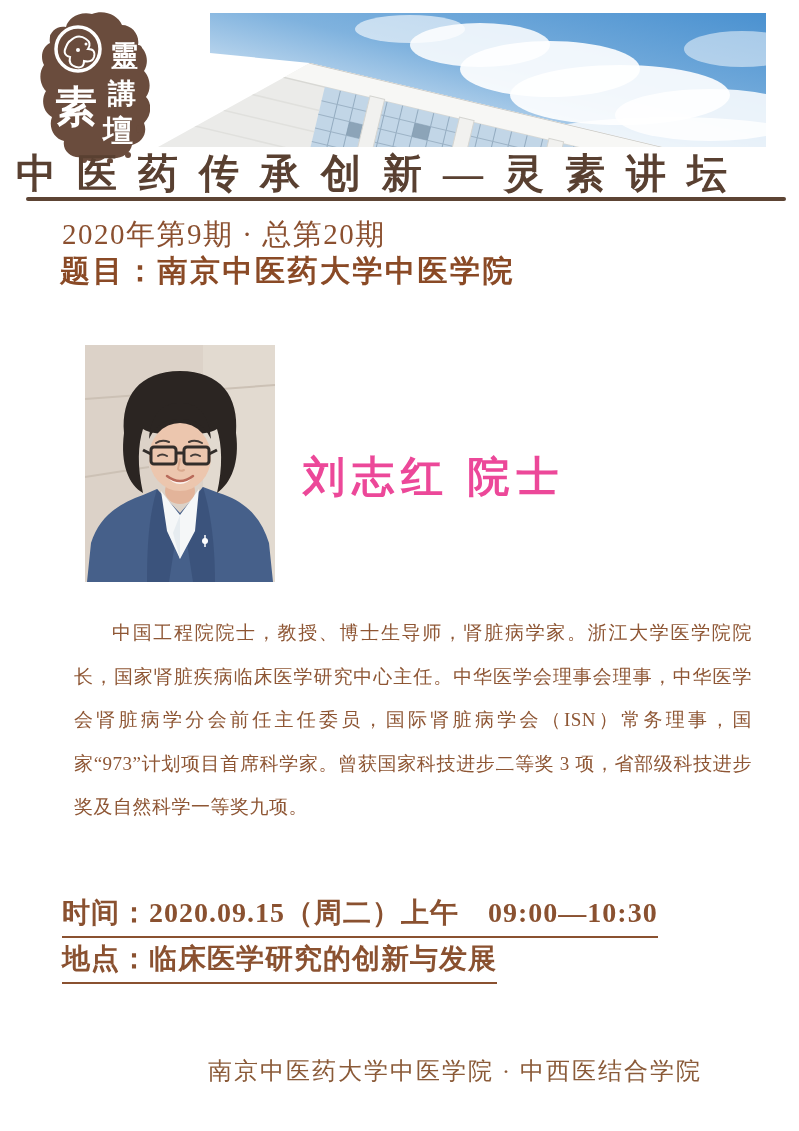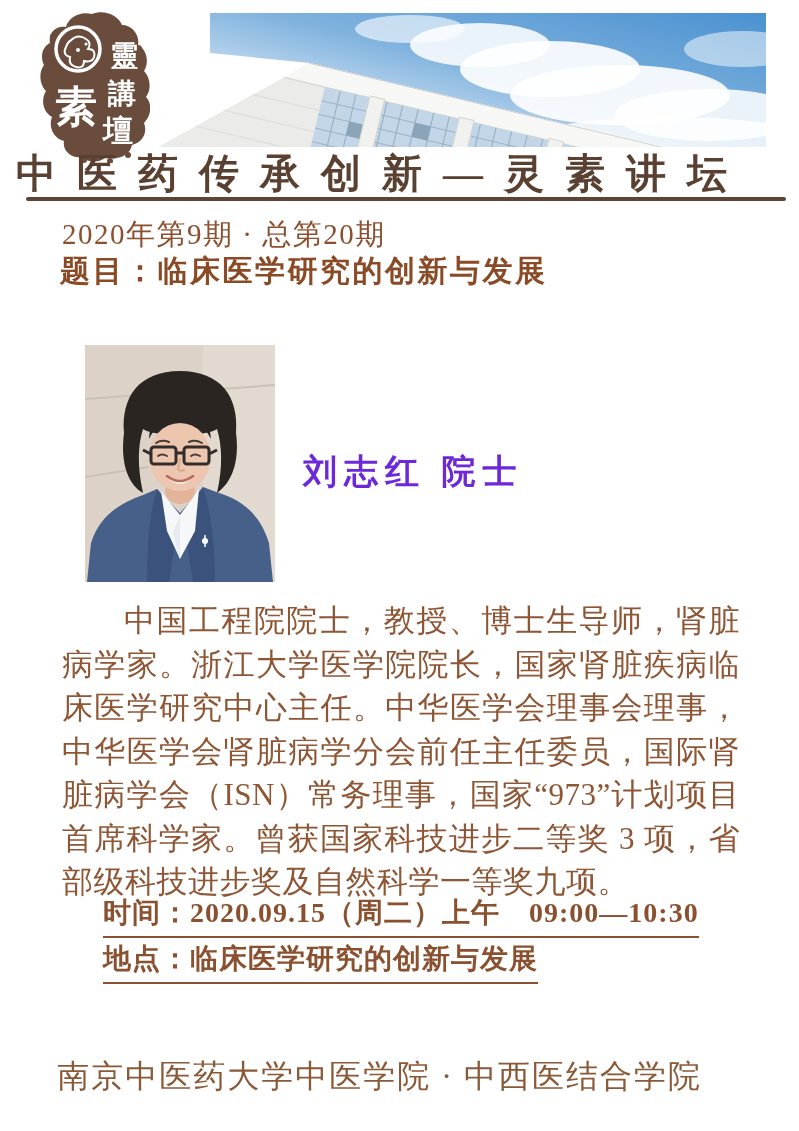--- a/index.html
+++ b/index.html
@@ -12,34 +12,34 @@
     left:0;top:146px;width:641px;
     text-align:center;white-space:nowrap;
     font-size:40px;font-weight:700;color:#594031;
     letter-spacing:21px;padding-left:16px;box-sizing:border-box;
   }
   .title-rule{left:26px;top:197px;width:760px;height:4px;background:#5d4434;border-radius:2px;}
 
   .issue-line{left:62px;top:215px;font-size:29px;color:#8b5030;letter-spacing:1.5px;}
   .topic-line{left:60px;top:251px;font-size:30px;font-weight:700;color:#8a4a26;letter-spacing:2.5px;}
 
-  .speaker-name{left:303px;top:449px;font-size:34px;font-weight:600;color:#6d28d9;letter-spacing:7px;}
+  .speaker-name{left:303px;top:449px;font-size:42px;font-weight:600;color:#ec4899;letter-spacing:7px;}
 
   .bio{
-    left:62px;top:599px;width:678px;margin:0;
-    font-size:31px;line-height:43.5px;color:#8e5634;
+    left:62px;top:599px;width:678px;margin:12px;
+    font-size:19px;line-height:43.5px;color:#8e5634;
     text-align:justify;text-indent:2em;letter-spacing:0.5px;
   }
 
   .sched{font-size:28px;font-weight:600;color:#8a5130;letter-spacing:1px;
-         border-bottom:2px solid #8a5130;padding-bottom:4px;display:inline-block;margin-left:41px;}
+         border-bottom:2px solid #8a5130;padding-bottom:4px;display:inline-block;}
   .sched.time{left:62px;top:894px;}
   .sched.loc{left:62px;top:940px;}
 
-  .footer-line{right:97px;top:1055px;font-size:32px;color:#8a5a38;letter-spacing:2px;}
+  .footer-line{right:97px;top:1055px;font-size:24px;color:#8a5a38;letter-spacing:2px;}
 </style>
 </head>
 <body>
 
 <div class="page">
 
   <svg class="abs" style="left:38px;top:11px;" width="114" height="152" viewBox="0 0 114 152" aria-hidden="true">
     <g>
       <path fill="#6a4c3d" d="M54,3 C40,0 30,8 28,16 C18,14 10,22 12,32 C4,36 2,46 6,54
         C0,62 2,74 8,80 C2,90 6,102 14,106 C10,116 16,128 26,130 C24,140 34,148 44,146
@@ -146,21 +146,21 @@
           </g>
         </g>
       </g>
     </g>
   </svg>
 
   <div class="abs main-title">中医药传承创新—灵素讲坛</div>
   <div class="abs title-rule"></div>
 
   <div class="abs issue-line">2020年第9期 · 总第20期</div>
-  <div class="abs topic-line">题目：临床医学研究的创新与发展</div>
+  <div class="abs topic-line">题目：南京中医药大学中医学院</div>
 
   <svg class="abs" style="left:85px;top:345px;" width="190" height="237" viewBox="0 0 190 237" aria-hidden="true">
     <rect x="0" y="0" width="190" height="237" fill="#dcd2c8"></rect>
     <rect x="118" y="0" width="72" height="237" fill="#e6dfd6" opacity="0.6"></rect>
     <g stroke="#ccc1b5" stroke-width="2">
       <line x1="0" y1="54" x2="190" y2="40"></line>
       <line x1="0" y1="132" x2="64" y2="122"></line>
     </g>
     <g>
 

